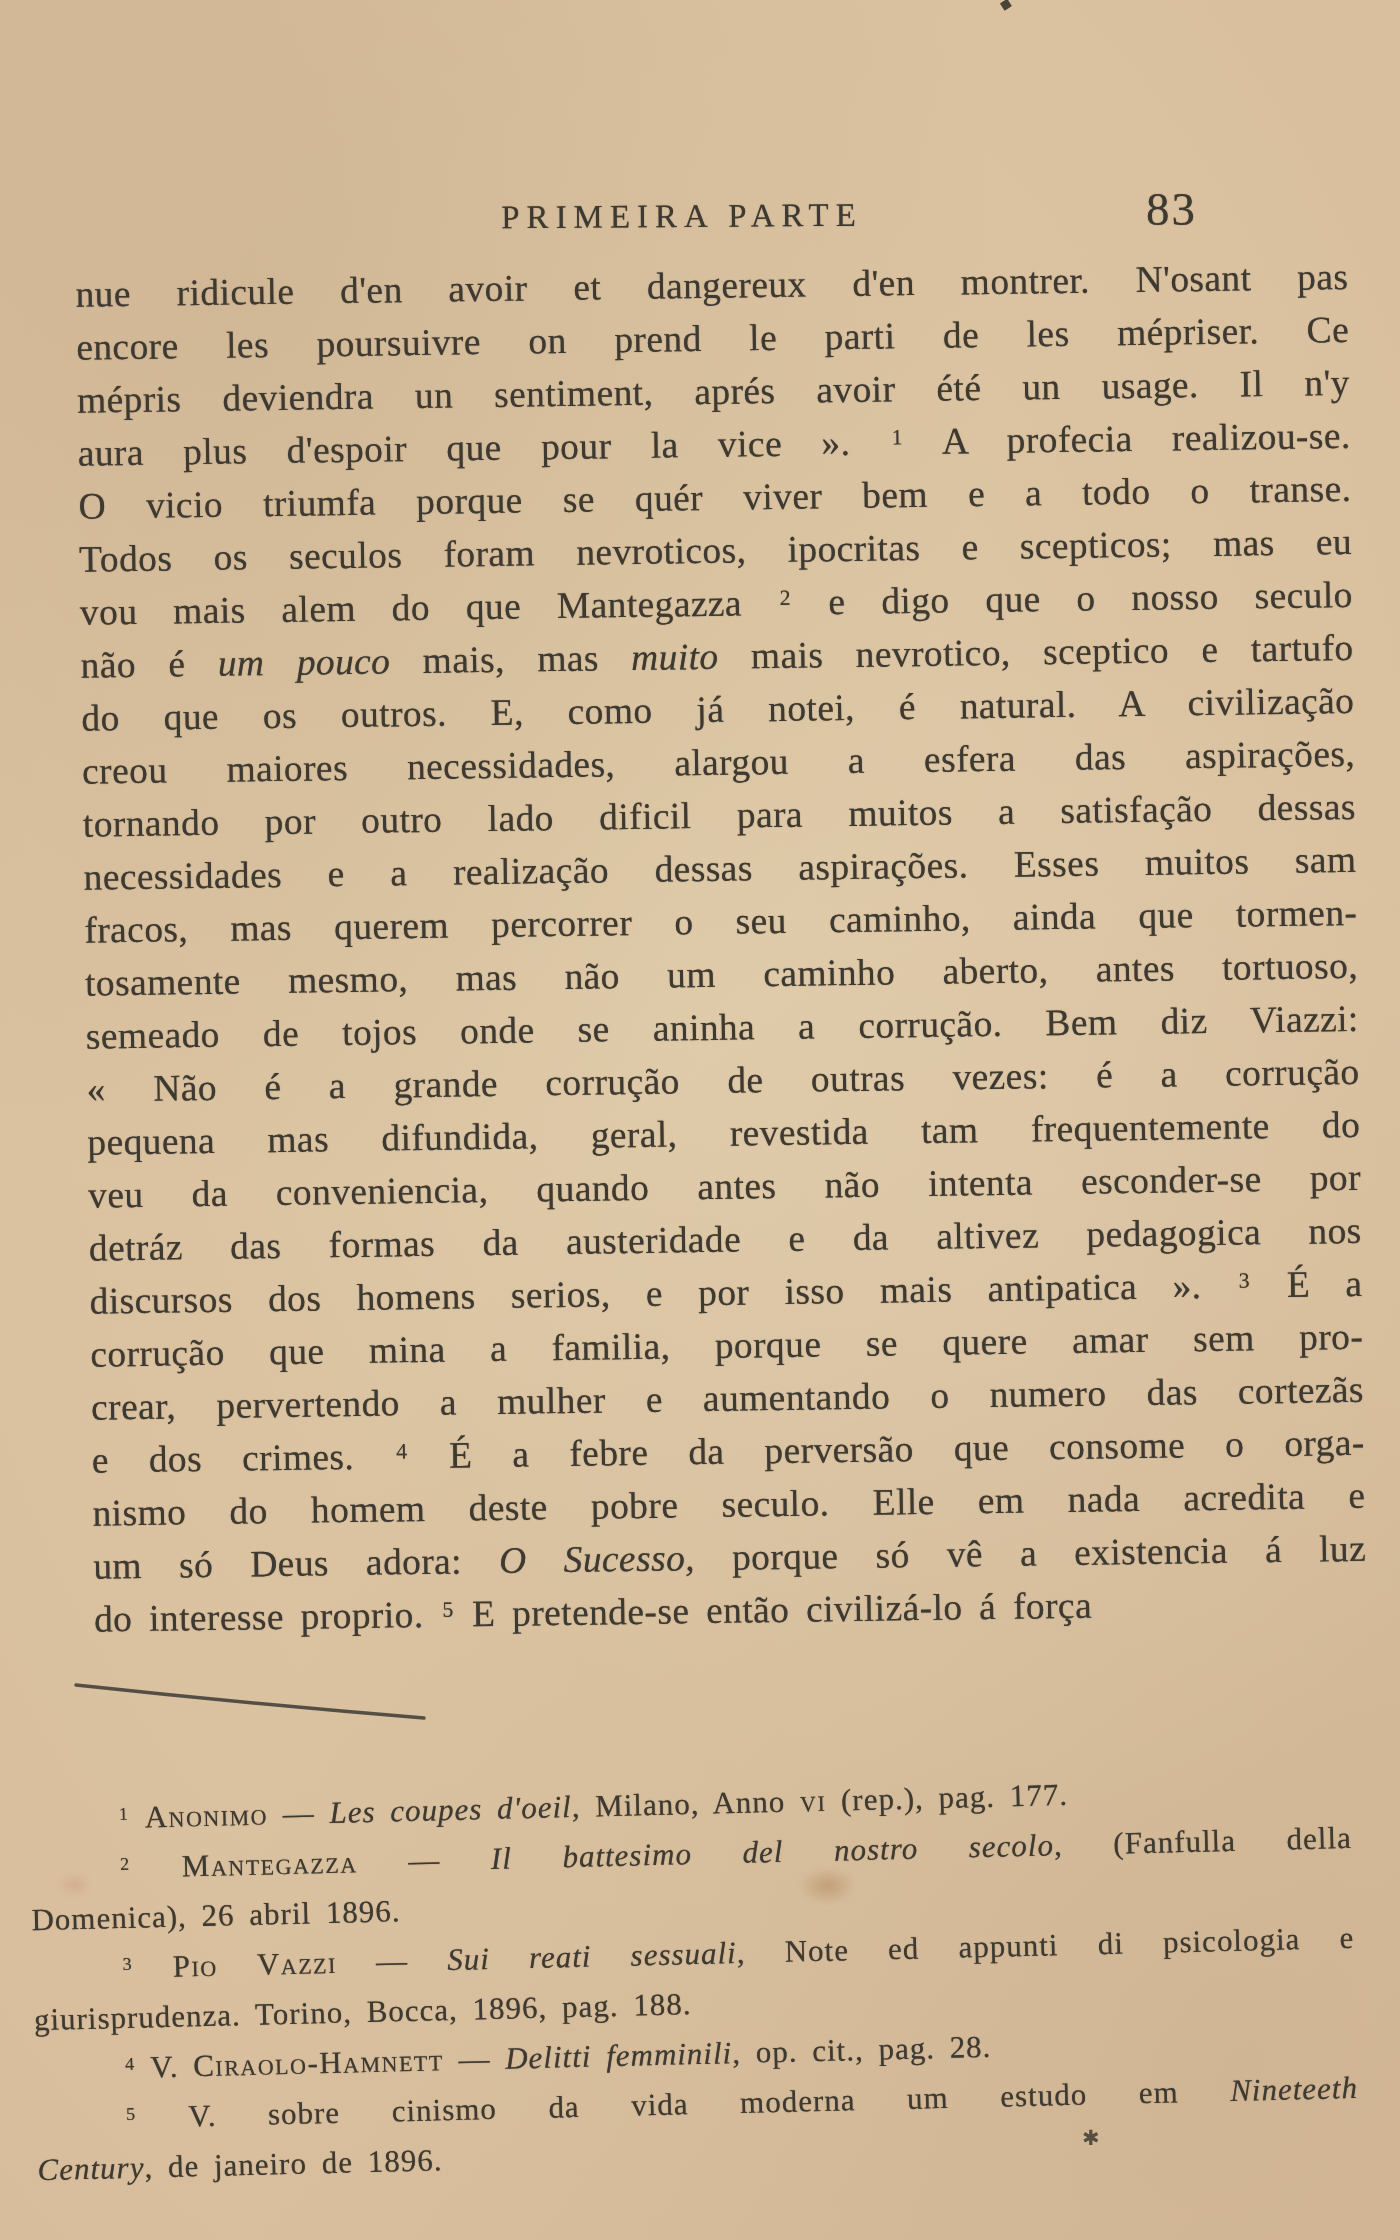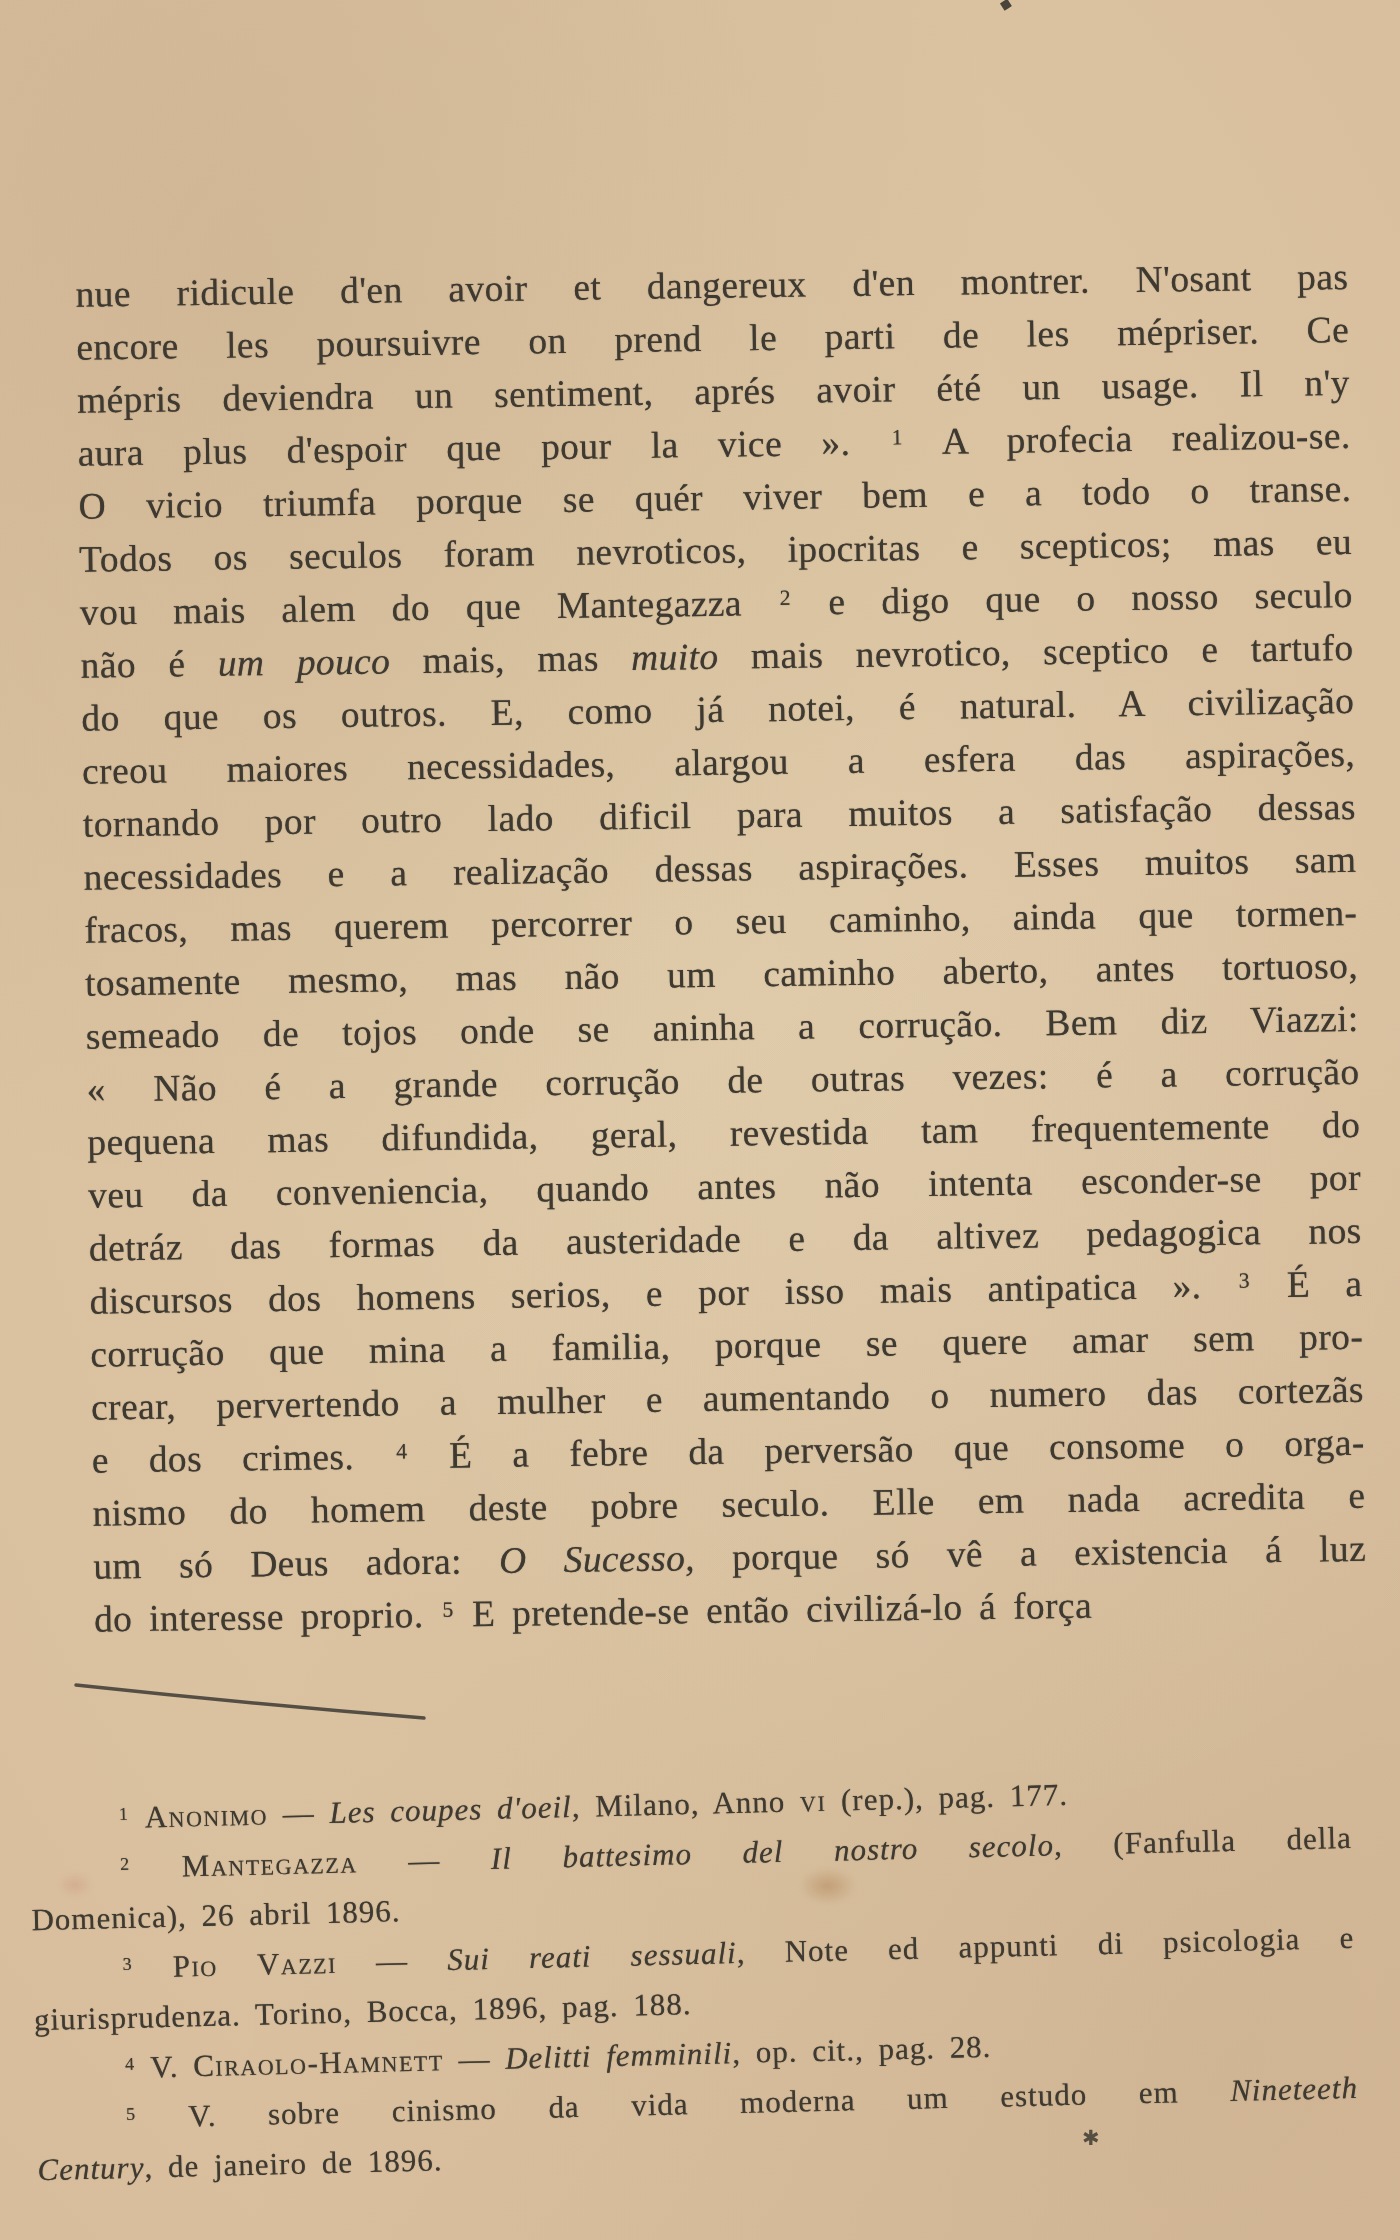--- a/index.html
+++ b/index.html
@@ -92,20 +92,24 @@
     filter:blur(2px);
   }
 </style>
 </head>
 <body>
 
 <div class="page">
 
   <span class="top-mark">◆</span>
 
+  <div class="header">
+    <span class="running-title ink">PRIMEIRA PARTE</span>
+    <span class="page-number ink">83</span>
+  </div>
 
   <div class="body-text" id="body-text">
       <div class="bline just"><span>nue ridicule d'en avoir et dangereux d'en montrer. N'osant pas</span></div>
       <div class="bline just"><span>encore les poursuivre on prend le parti de les mépriser. Ce</span></div>
       <div class="bline just"><span>mépris deviendra un sentiment, aprés avoir été un usage. Il n'y</span></div>
       <div class="bline just"><span>aura plus d'espoir que pour la vice ». </span><span class="st-sup">1</span><span> A profecia realizou-se.</span></div>
       <div class="bline just"><span>O vicio triumfa porque se quér viver bem e a todo o transe.</span></div>
       <div class="bline just"><span>Todos os seculos foram nevroticos, ipocritas e scepticos; mas eu</span></div>
       <div class="bline just"><span>vou mais alem do que Mantegazza </span><span class="st-sup">2</span><span> e digo que o nosso seculo</span></div>
       <div class="bline just"><span>não é </span><span class="st-i">um pouco</span><span> mais, mas </span><span class="st-i">muito</span><span> mais nevrotico, sceptico e tartufo</span></div>

